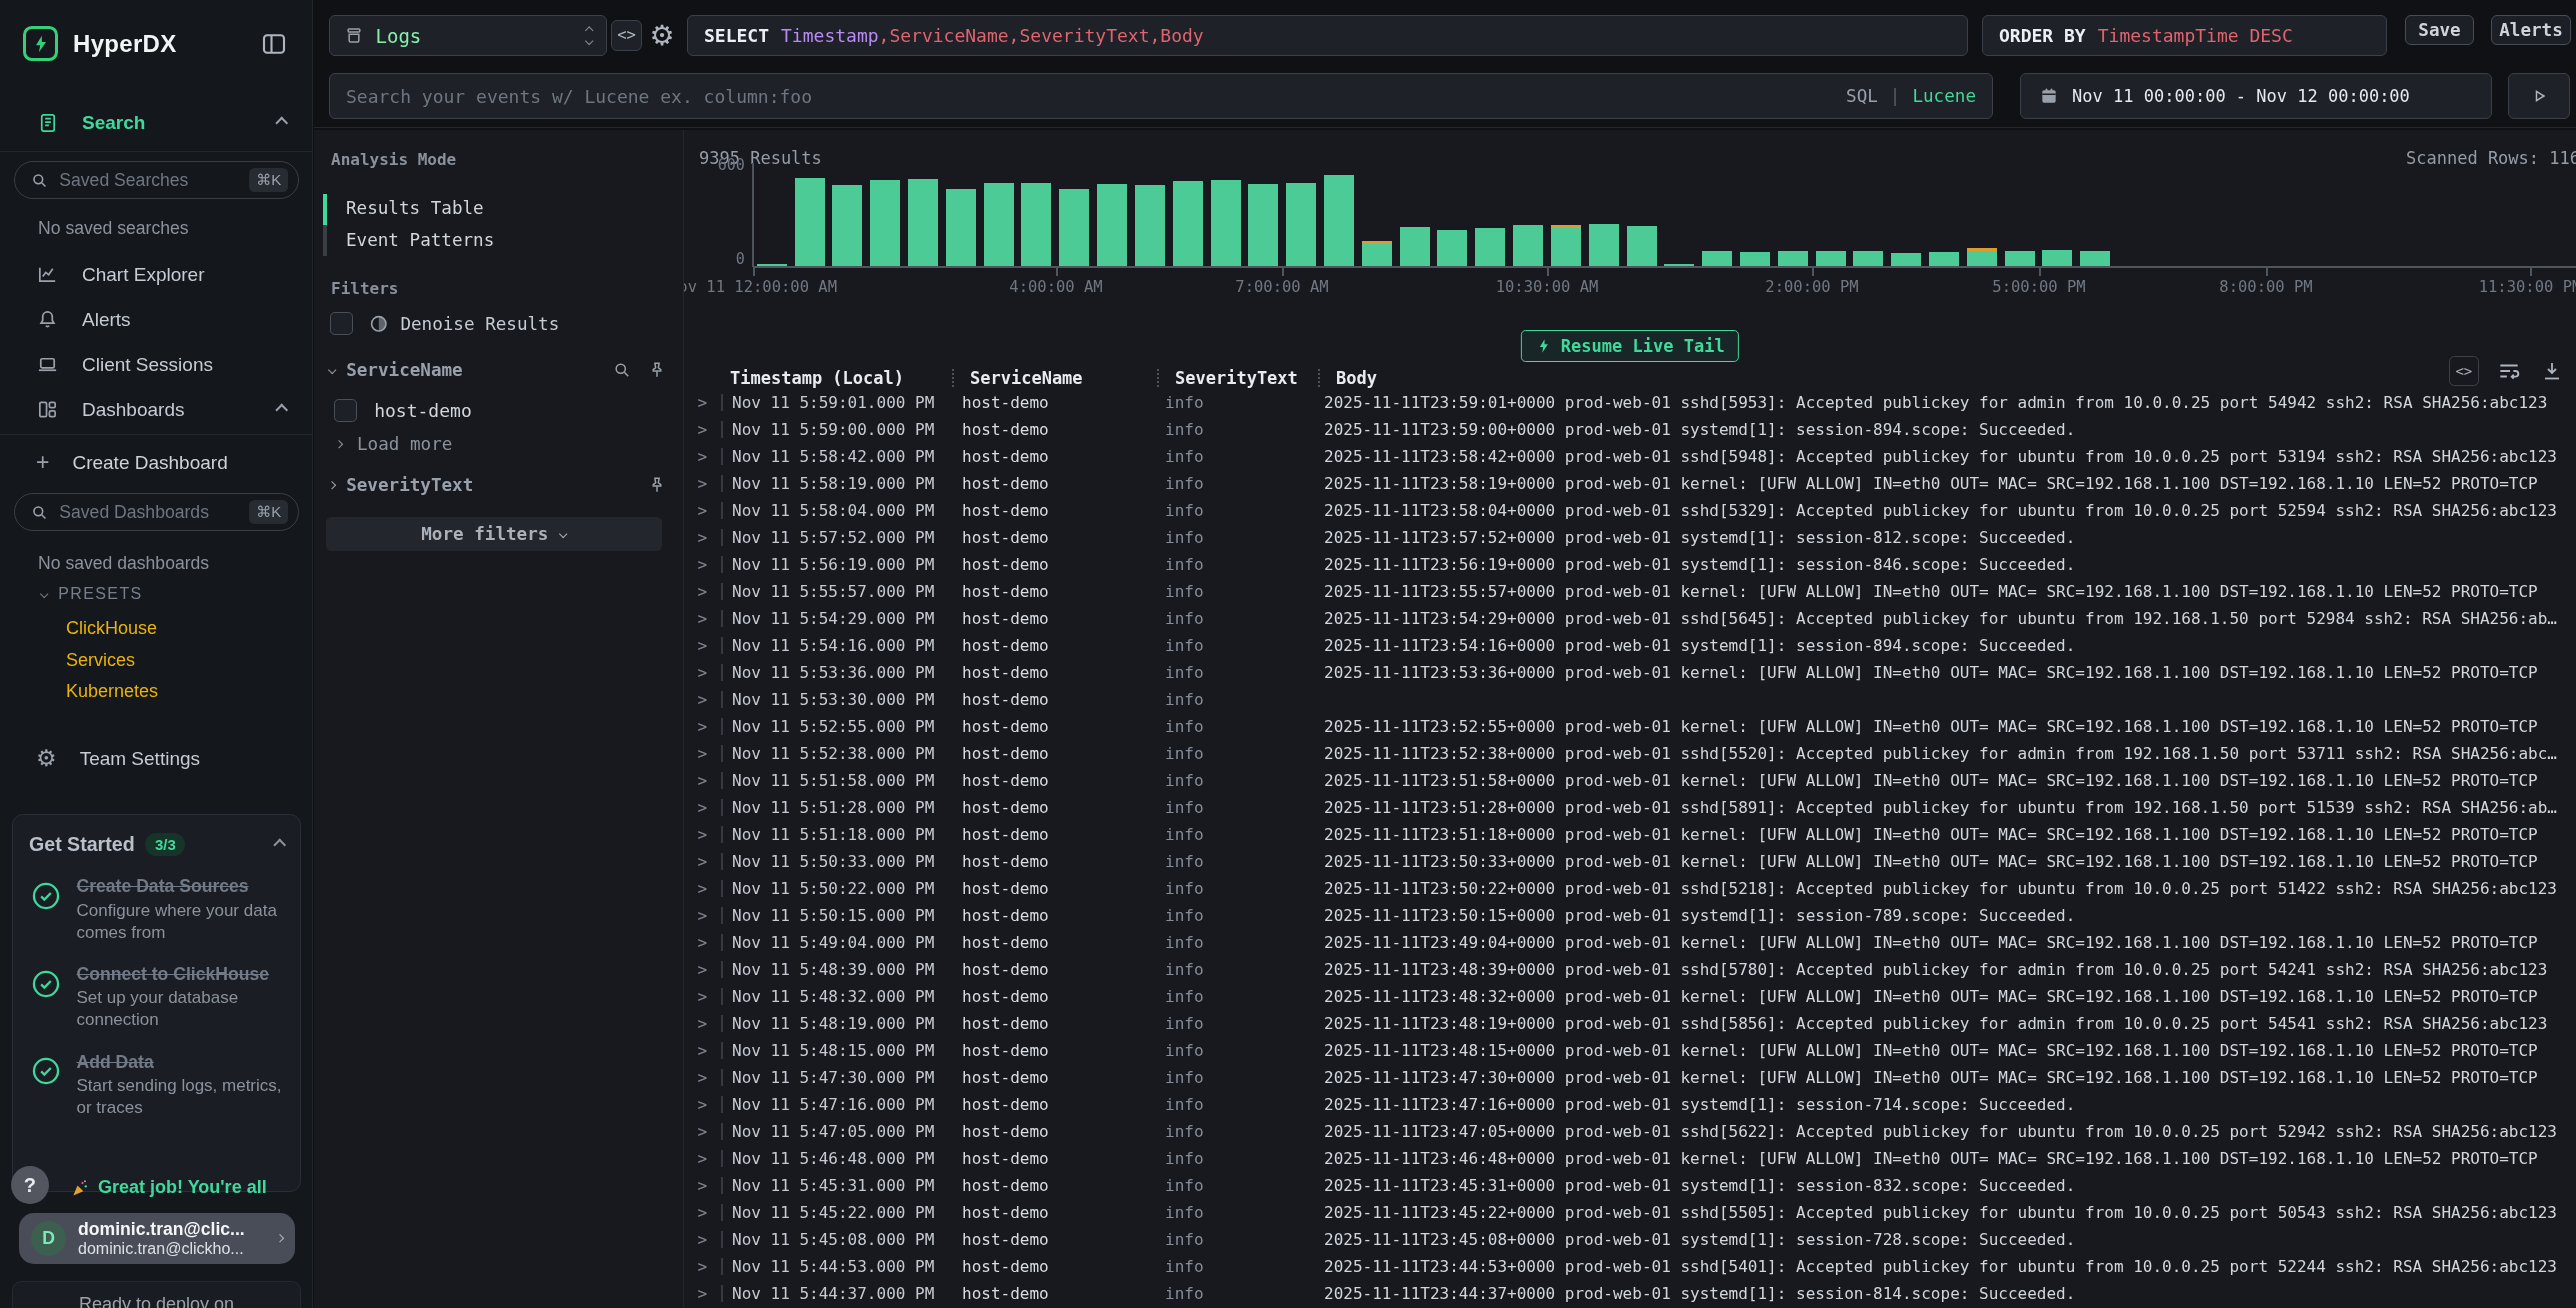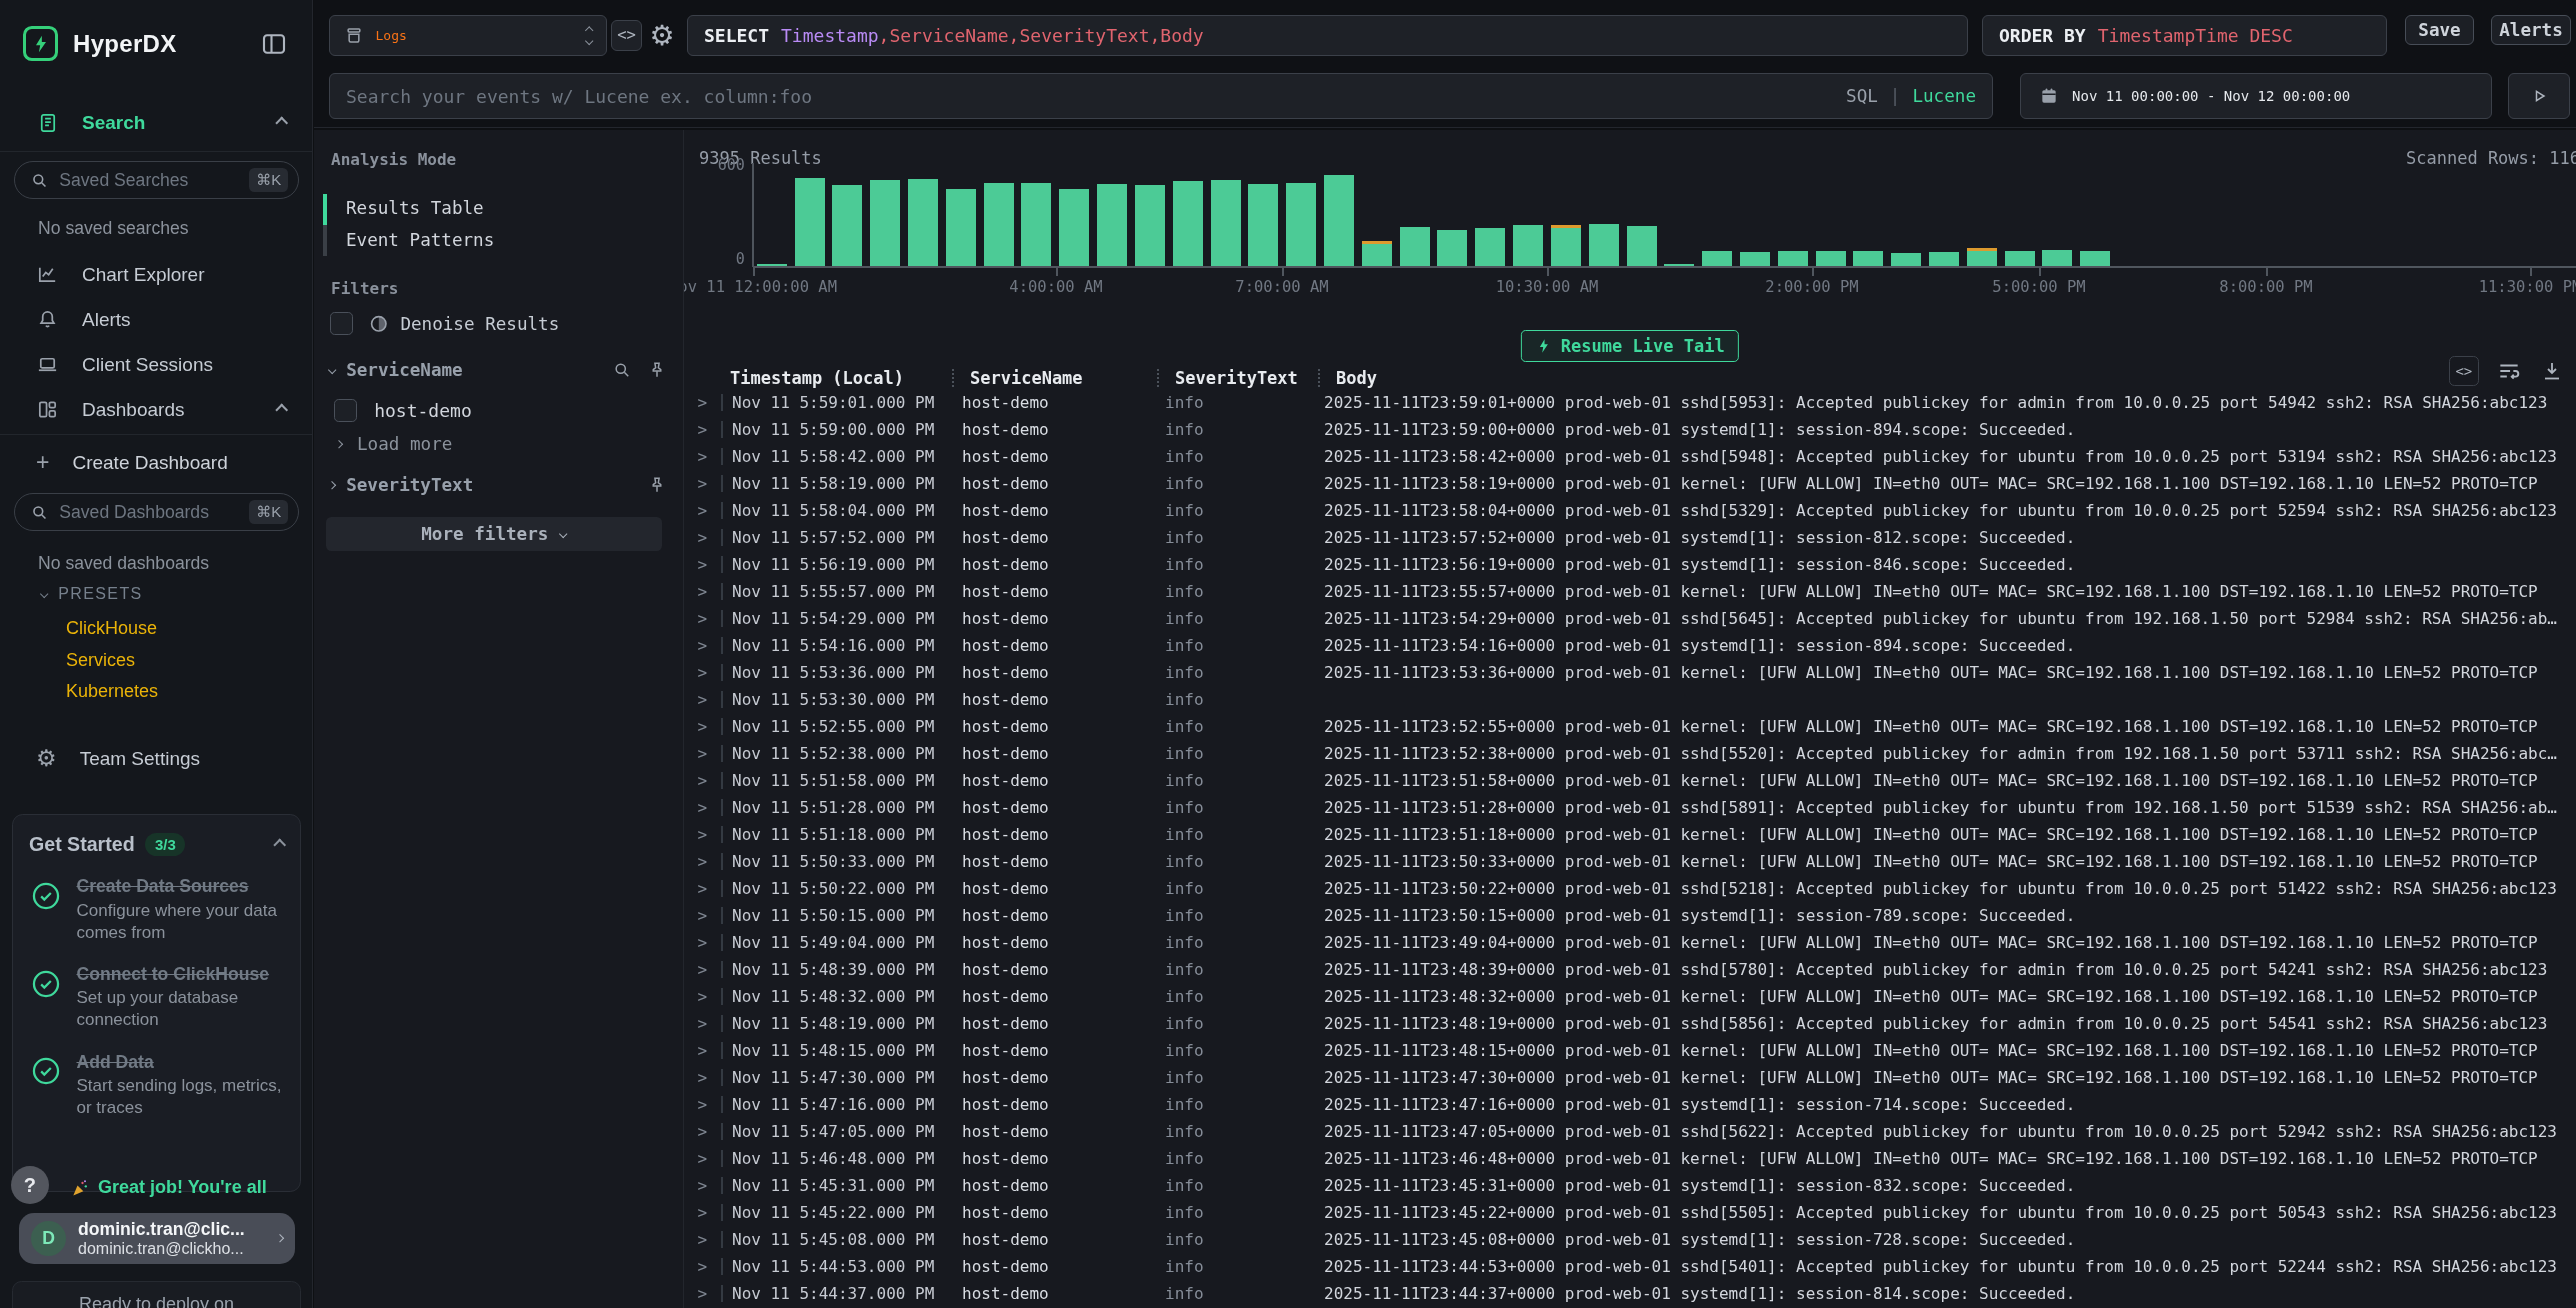--- a/index.html
+++ b/index.html
@@ -53,38 +53,38 @@
   #user-name{font-size:17.6px;font-weight:bold;color:#f4f6f8;white-space:nowrap;}
   #user-email{font-size:16px;color:#dde0e5;white-space:nowrap;}
   #user-card .cv{margin-left:auto;color:#aeb5bf;}
   #bottom-card{position:absolute;left:12px;top:1281px;width:289px;height:54px;background:#191c22;border:1.4px solid #262a31;border-radius:9.5px;z-index:5;display:flex;justify-content:center;padding-top:12px;box-sizing:border-box;}
   #bottom-card span{font-size:18px;color:#9ba3ad;}
 
   
   #topbar{position:absolute;left:314px;top:0;right:0;height:128px;background:#0f1115;border-bottom:1.4px solid #23262d;box-sizing:border-box;}
   .inputbox{position:absolute;background:#1e2127;border:1.4px solid #3b4049;border-radius:6px;box-sizing:border-box;display:flex;align-items:center;}
   #logs-select{left:15px;top:15px;width:278px;height:41px;padding:0 13.5px;cursor:pointer;}
-  #logs-select .lbl{margin-left:12px;font-size:13px;color:#f97316;}
+  #logs-select .lbl{margin-left:12px;font-size:19px;color:#86efac;}
   #logs-updown{margin-left:auto;display:flex;flex-direction:column;gap:4.7px;color:#8b929c;}
   #code-btn{left:297px;top:19.6px;width:31px;height:31px;justify-content:center;font-size:15.5px;color:#aeb5bf;cursor:pointer;}
   #gear-btn{position:absolute;left:331px;top:15px;width:34px;height:41px;display:flex;align-items:center;justify-content:center;font-size:28px;color:#aeb5bf;cursor:pointer;}
   #select-input{left:373px;top:15px;width:1281px;height:41px;padding:0 16px;font-size:18px;cursor:text;}
   .kw{font-weight:bold;color:#eceff3;margin-right:12px;}
   #orderby-input{left:1668px;top:15px;width:405px;height:41px;padding:0 16px;font-size:18px;cursor:text;}
   .btn{position:absolute;top:15px;height:30px;background:#1c1f25;border:1.4px solid #474d57;border-radius:6px;box-sizing:border-box;display:flex;align-items:center;justify-content:center;font-size:17.6px;font-weight:bold;color:#ced3da;cursor:pointer;}
   #save-btn{left:2091px;width:69px;}
   #alerts-btn{left:2177px;width:80px;}
   #search-input{left:15px;top:73px;width:1664px;height:46px;padding:0 16px;cursor:text;}
   #search-ph{font-size:18px;color:#6e7681;}
   #lang-toggle{margin-left:auto;display:flex;align-items:center;gap:12px;font-size:17.6px;}
   #lang-sql{color:#9aa1ab;cursor:pointer;}
   #lang-sep{color:#565c66;}
   #lang-lucene{color:#3fd99c;cursor:pointer;}
   #date-range{left:1706px;top:73px;width:472px;height:46px;padding:0 17.6px;cursor:pointer;}
-  #date-range .lbl{margin-left:13.5px;font-size:14px;color:#e6e9ed;white-space:nowrap;}
+  #date-range .lbl{margin-left:13.5px;font-size:17px;color:#e6e9ed;white-space:nowrap;}
   #run-btn{left:2194px;top:73px;width:62px;height:46px;justify-content:center;cursor:pointer;color:#aeb5bf;}
 
   
   #filters{position:absolute;left:314px;top:130px;width:370px;bottom:0;background:#17191f;border-right:1.4px solid #23262d;box-sizing:border-box;}
   .panel-h{position:absolute;font-size:16px;font-weight:bold;color:#8a919c;}
   #mode-rail{position:absolute;left:8.8px;top:64px;width:4px;height:62px;background:#3a3f46;}
   #mode-rail .seg{position:absolute;left:0;top:0;width:4px;height:31px;background:#3fd99c;}
   .mode-item{position:absolute;left:32px;font-size:17.6px;color:#d2d6dd;cursor:pointer;}
   .chkrow{position:absolute;display:flex;align-items:center;cursor:pointer;}
   .chk{width:23px;height:23px;border:1.4px solid #4a505a;border-radius:4.7px;background:#1d2026;box-sizing:border-box;flex:none;}

